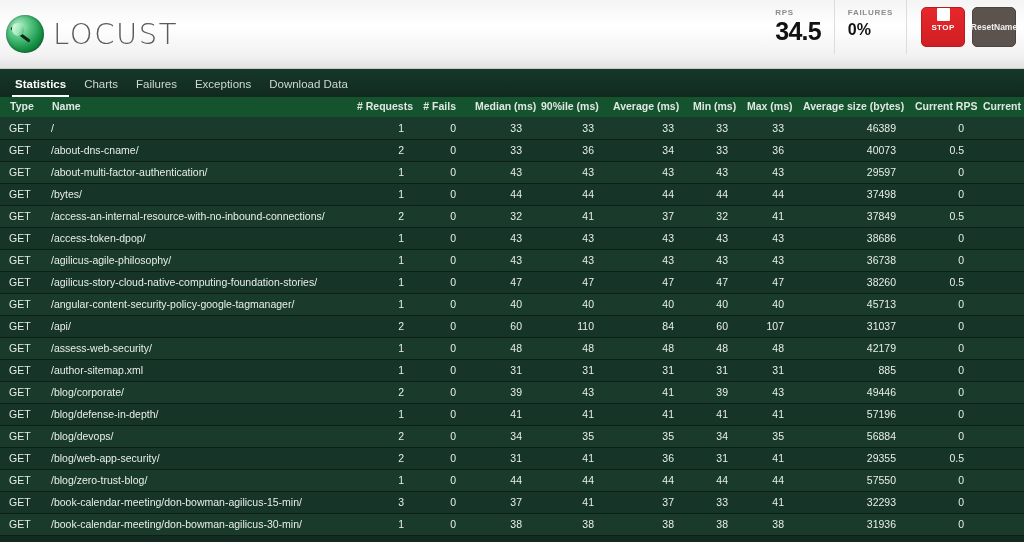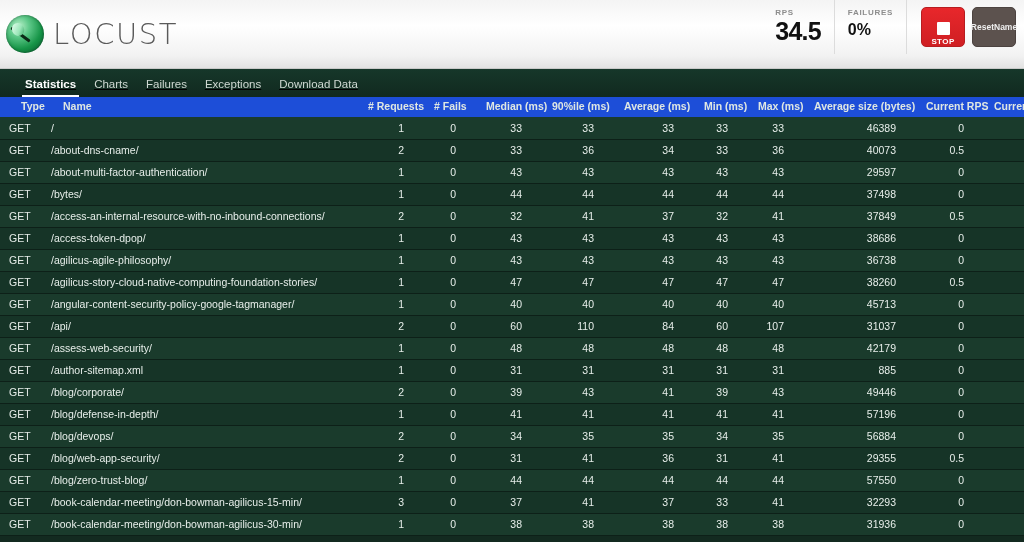--- a/index.html
+++ b/index.html
@@ -71,60 +71,60 @@
   .stat-num-sm { font-size: 16px; font-weight: bold; color: #111; line-height: 24px; }
 
   .btn-zone {
     display: flex; align-items: center; gap: 7px;
     padding: 0 8px 0 14px; border-left: 1px solid #dcdcdc;
   }
   .btn-stop {
     width: 44px; height: 40px; border-radius: 5px;
     background: linear-gradient(to bottom, #e8272b 0%, #cf1f23 100%);
     border: 1px solid #b71d20;
-    display: flex; flex-direction: column; align-items: center; justify-content: flex-end;
+    display: flex; flex-direction: column; align-items: center; justify-content: flex-start;
     cursor: pointer; gap: 2px;
   }
   .btn-stop .sq { width: 13px; height: 13px; background: #fff; border-radius: 1px; }
   .btn-stop .lbl { font-size: 8px; font-weight: bold; color: #fff; letter-spacing: .4px; }
   .btn-reset {
     width: 44px; height: 40px; border-radius: 5px;
     background: #5c524e; border: 1px solid #4c4340;
     display: flex; flex-direction: row; align-items: center; justify-content: center;
     cursor: pointer; line-height: 11px;
   }
   .btn-reset span { font-size: 8.5px; font-weight: bold; color: #efefef; }
 
   
   .navbar {
     height: 28px; width: 1024px;
     background: linear-gradient(to bottom, #16372a 0%, #11291f 100%);
-    display: flex; align-items: flex-end; padding-left: 16px; text-decoration: underline;
+    display: flex; align-items: flex-end; padding-left: 6px;
   }
   .nav-item {
     position: relative;
     font-size: 11.5px; color: #cfd8d2;
     padding: 0 9px 7px 9px; cursor: pointer; white-space: nowrap;
   }
   .nav-item.active { color: #ffffff; font-weight: bold; }
   .nav-item.active::after {
     content: ""; position: absolute; left: 6px; right: 6px; bottom: 0;
     height: 2px; background: #ffffff;
   }
 
   
   .table-wrap { width: 1024px; background: #11291f; }
   table { width: 1024px; border-collapse: collapse; table-layout: fixed; }
   thead th {
-    background: #1d4ed8;
+    background: #14532d;
     color: #dfe7e2;
     font-size: 10.5px;
     font-weight: bold;
     height: 20px;
-    padding: 0 9px 2px 21px;
+    padding: 0 9px 2px 10px;
     vertical-align: middle;
     white-space: nowrap;
   }
   thead th.l { text-align: left; }
   thead th.r { text-align: right; }
   tbody td {
     color: #e7eeea;
     font-size: 10.5px;
     height: 22px;
     padding: 0 9px;

